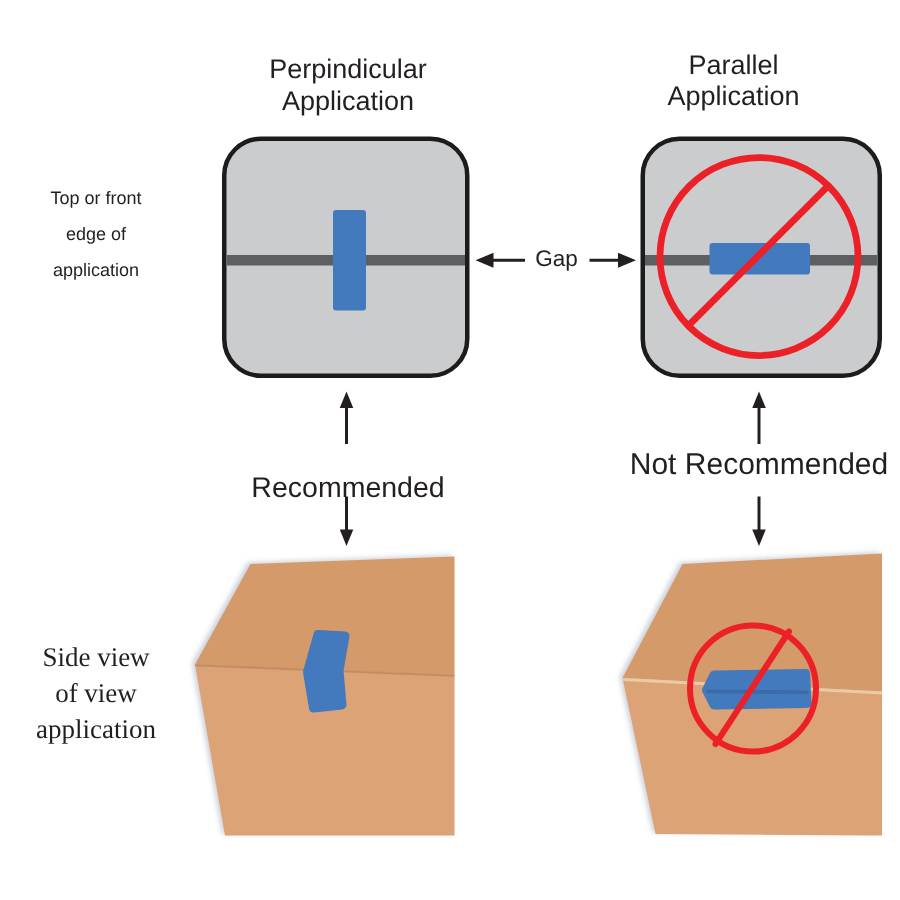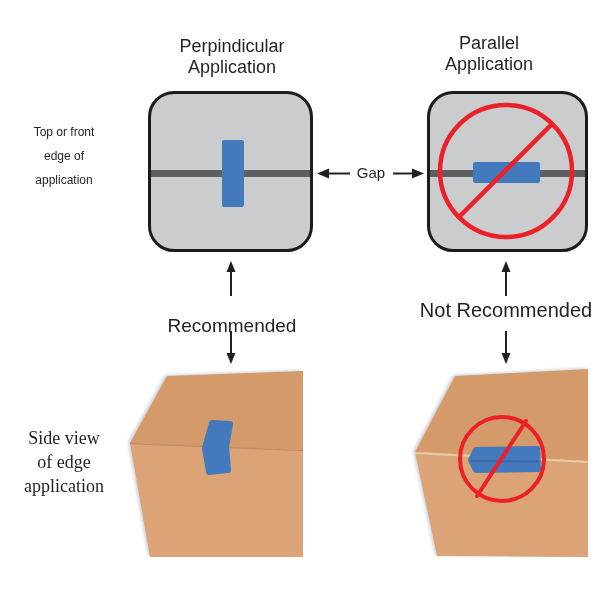--- a/index.html
+++ b/index.html
@@ -56,21 +56,21 @@
     <div>Application</div>
   </div>
 
   <div class="label row-label-1">
     <div>Top or front</div>
     <div>edge of</div>
     <div>application</div>
   </div>
   <div class="label row-label-2">
     <div>Side view</div>
-    <div>of edge</div>
+    <div>of view</div>
     <div>application</div>
   </div>
 
   <div class="label gap-label">Gap</div>
   <div class="label verdict-left">Recommended</div>
   <div class="label verdict-right">Not Recommended</div>
 
   <div class="panel panel-left">
     <div class="seam"></div>
     <div class="tape-v"></div>

